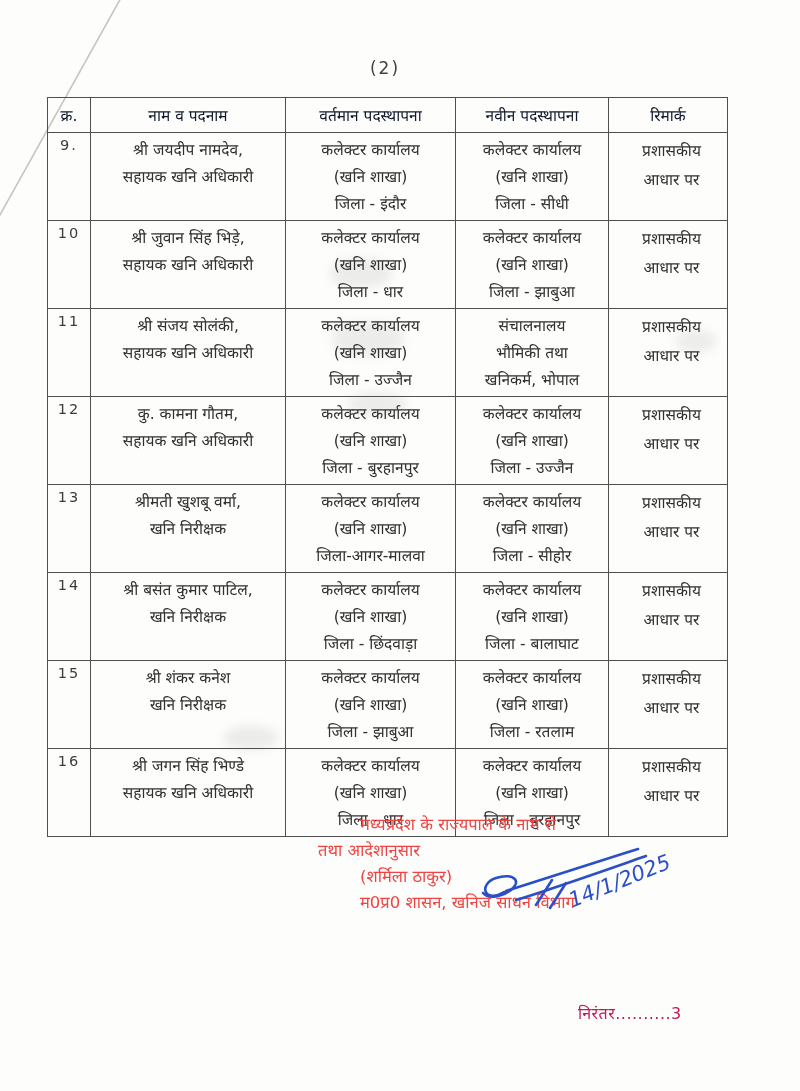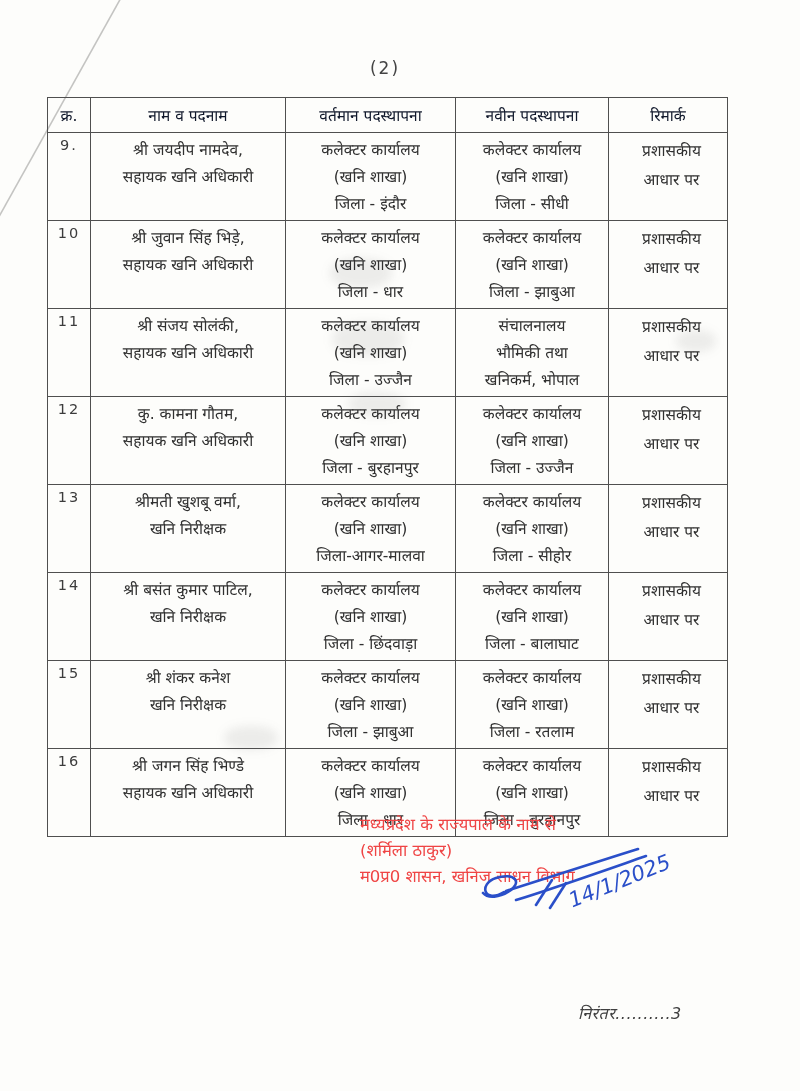--- a/index.html
+++ b/index.html
@@ -87,22 +87,21 @@
     height: 80px;
   }
   .sig-name { line-height: 26px; }
   .sig-designation { line-height: 26px; transform: translateX(-10px); }
   .sig-department { line-height: 26px; }
   .page-footer {
     position: absolute;
     left: 578px;
     top: 1002px;
     font-size: 16px;
-    font-style: italic;
-    color: #404040;
+    color: #be185d;
     letter-spacing: 0.5px;
   }
   .scan-blob {
     position: absolute;
     background: rgba(90, 90, 90, 0.10);
     border-radius: 45%;
     filter: blur(5px);
     pointer-events: none;
   }
 </style>
@@ -305,20 +304,21 @@
       <td class="remark-cell">
         <div class="cell-line">प्रशासकीय</div>
         <div class="cell-line">आधार पर</div>
       </td>
     </tr>
   </tbody>
 </table>
 
 <div class="signature-block">
   <div class="sig-line1">मध्यप्रदेश के राज्यपाल के नाम से</div>
+  <div class="sig-line2">तथा आदेशानुसार</div>
   <svg class="sig-mark" width="250" height="80" viewBox="0 0 250 80">
     <g stroke="#2a4fc9" fill="none" stroke-width="2.6" stroke-linecap="round">
       <path d="M34,50 C14,62 8,42 26,36 C44,30 54,40 38,50 C30,55 18,57 13,51"></path>
       <path d="M36,49 C70,38 120,22 168,7"></path>
       <path d="M46,58 C82,47 130,30 176,14"></path>
       <path d="M66,63 L82,38"></path>
       <path d="M80,66 L96,41"></path>
     </g>
     <text transform="rotate(-22 150 40)" x="96" y="46" fill="#2a4fc9" font-size="21" font-family="DejaVu Sans, sans-serif" font-style="italic">14/1/2025</text>
   </svg>

